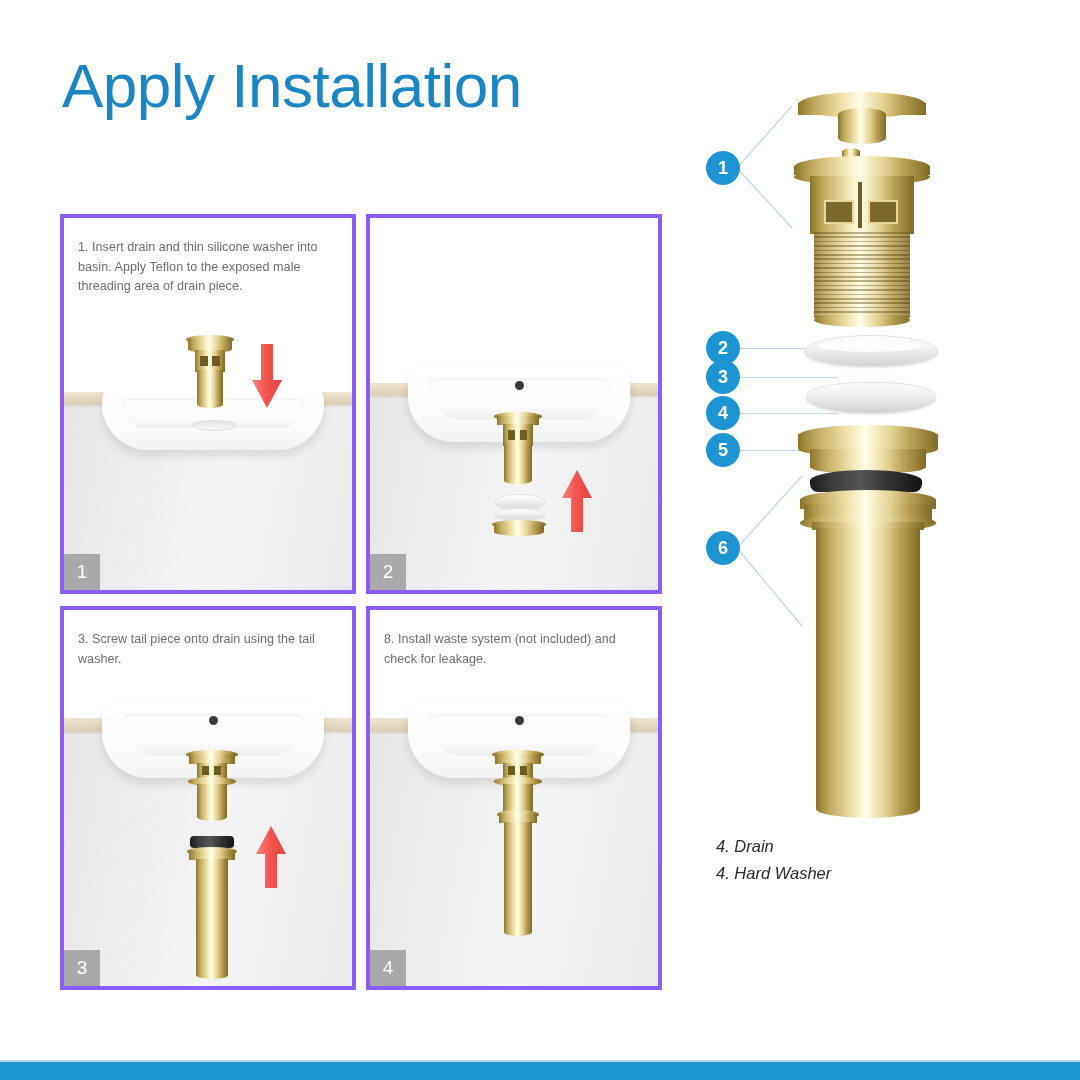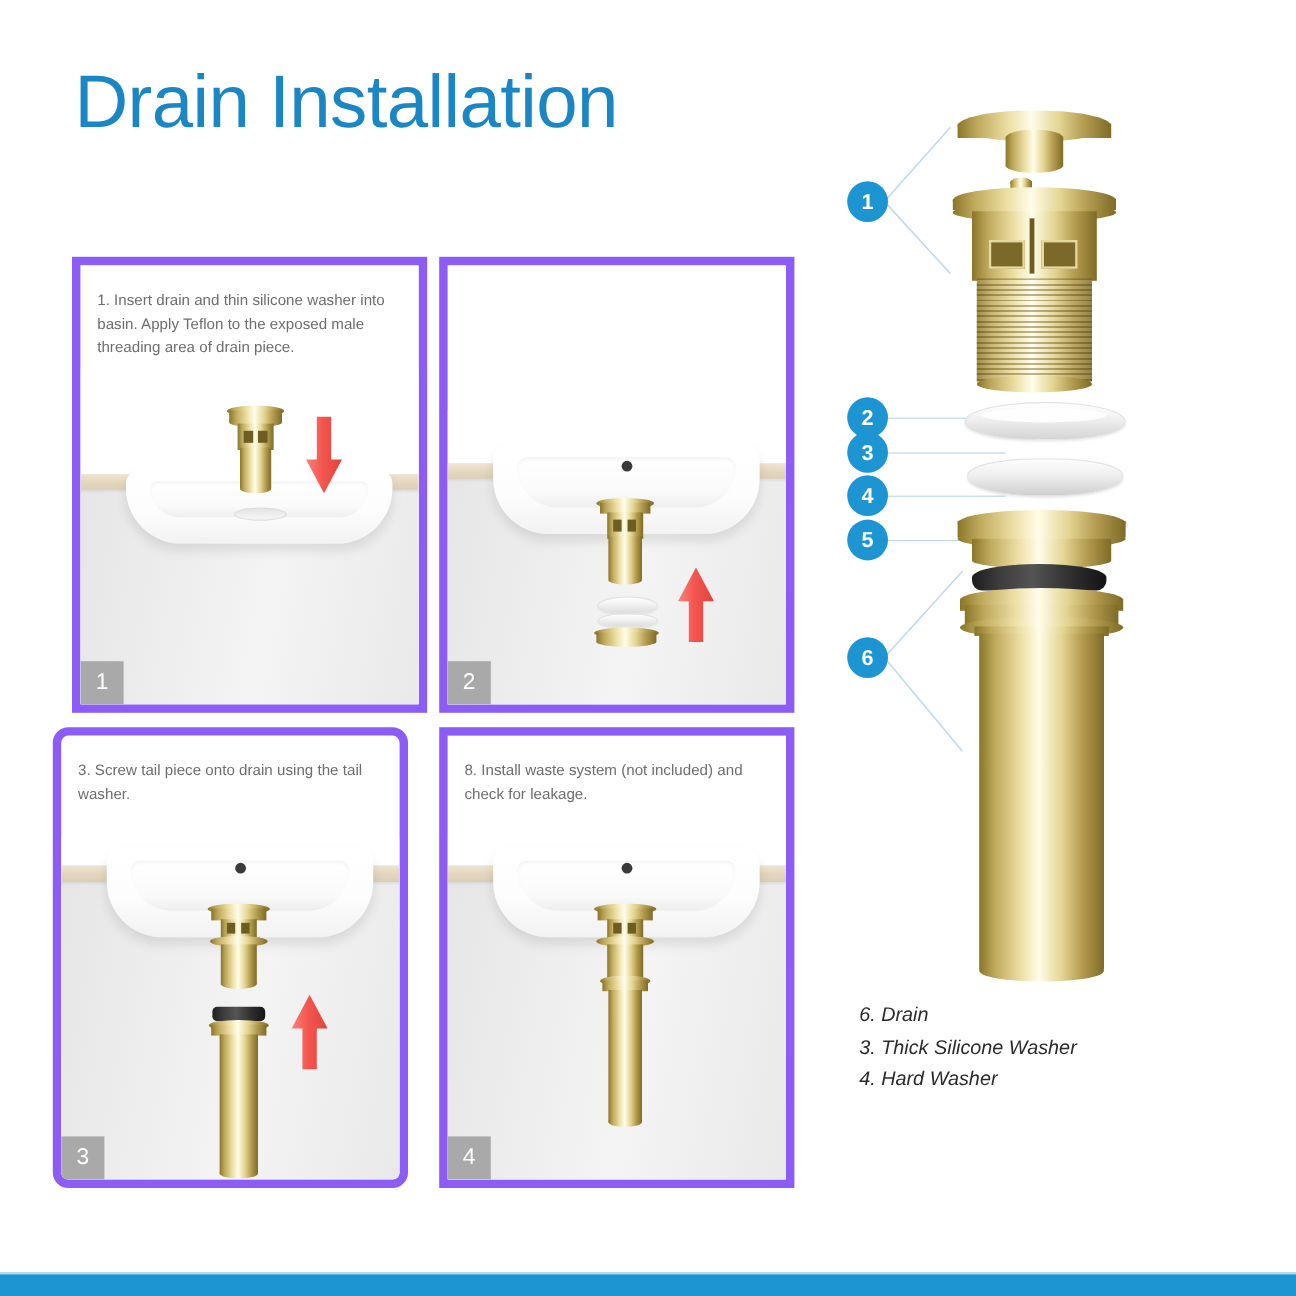--- a/index.html
+++ b/index.html
@@ -32,27 +32,27 @@
     letter-spacing: -0.5px;
     color: #1a86c4;
     line-height: 1.1;
     white-space: nowrap;
   }
 
   
   .step-panel {
     position: absolute;
     box-sizing: border-box;
-    border: 7px solid #8b5cf6;
+    border: 4px solid #8b5cf6;
     background: #ffffff;
     overflow: hidden;
   }
   #panel-1 { left: 60px;  top: 214px; width: 296px; height: 380px; }
   #panel-2 { left: 366px; top: 214px; width: 296px; height: 380px; }
-  #panel-3 { left: 44px;  top: 606px; width: 296px; height: 384px; border-radius: 13px; }
+  #panel-3 { left: 60px;  top: 606px; width: 296px; height: 384px; }
   #panel-4 { left: 366px; top: 606px; width: 296px; height: 384px; }
 
   .step-caption {
     position: absolute;
     left: 14px;
     right: 12px;
     top: 20px;
     font-size: 12.6px;
     line-height: 1.55;
     color: #6d6d6d;
@@ -208,21 +208,21 @@
     height: 18px;
     background: #1e95d3;
     border-top: 2px solid #b9d9ea;
   }
 </style>
 </head>
 <body>
 
 <div id="root">
 
-  <div id="page-title">Drain Installation</div>
+  <div id="page-title">Apply Installation</div>
 
   <div class="step-panel" id="panel-1">
     <div class="step-caption">1. Insert drain and thin silicone washer into basin. Apply Teflon to the exposed male threading area of drain piece.</div>
 
     <div class="scene" style="top:86px;">
       <div class="scene-wall-top"></div>
       <div class="counter-strip" style="top:88px;"></div>
       <div class="wall-lower" style="top:101px;"></div>
 
       <div class="basin" style="left:38px; top:84px; width:222px; height:62px;"></div>
@@ -452,20 +452,19 @@
 
     <div class="callout" style="left:16px; top:81px;">1</div>
     <div class="callout" style="left:16px; top:261px;">2</div>
     <div class="callout" style="left:16px; top:290px;">3</div>
     <div class="callout" style="left:16px; top:326px;">4</div>
     <div class="callout" style="left:16px; top:363px;">5</div>
     <div class="callout" style="left:16px; top:461px;">6</div>
   </div>
 
   <div id="legend">
-    <div class="legend-item">6. Drain</div>
-    <div class="legend-item">3. Thick Silicone Washer</div>
+    <div class="legend-item">4. Drain</div>
     <div class="legend-item">4. Hard Washer</div>
   </div>
 
   <div id="bottom-bar"></div>
 
 </div>
 
 </body></html>

